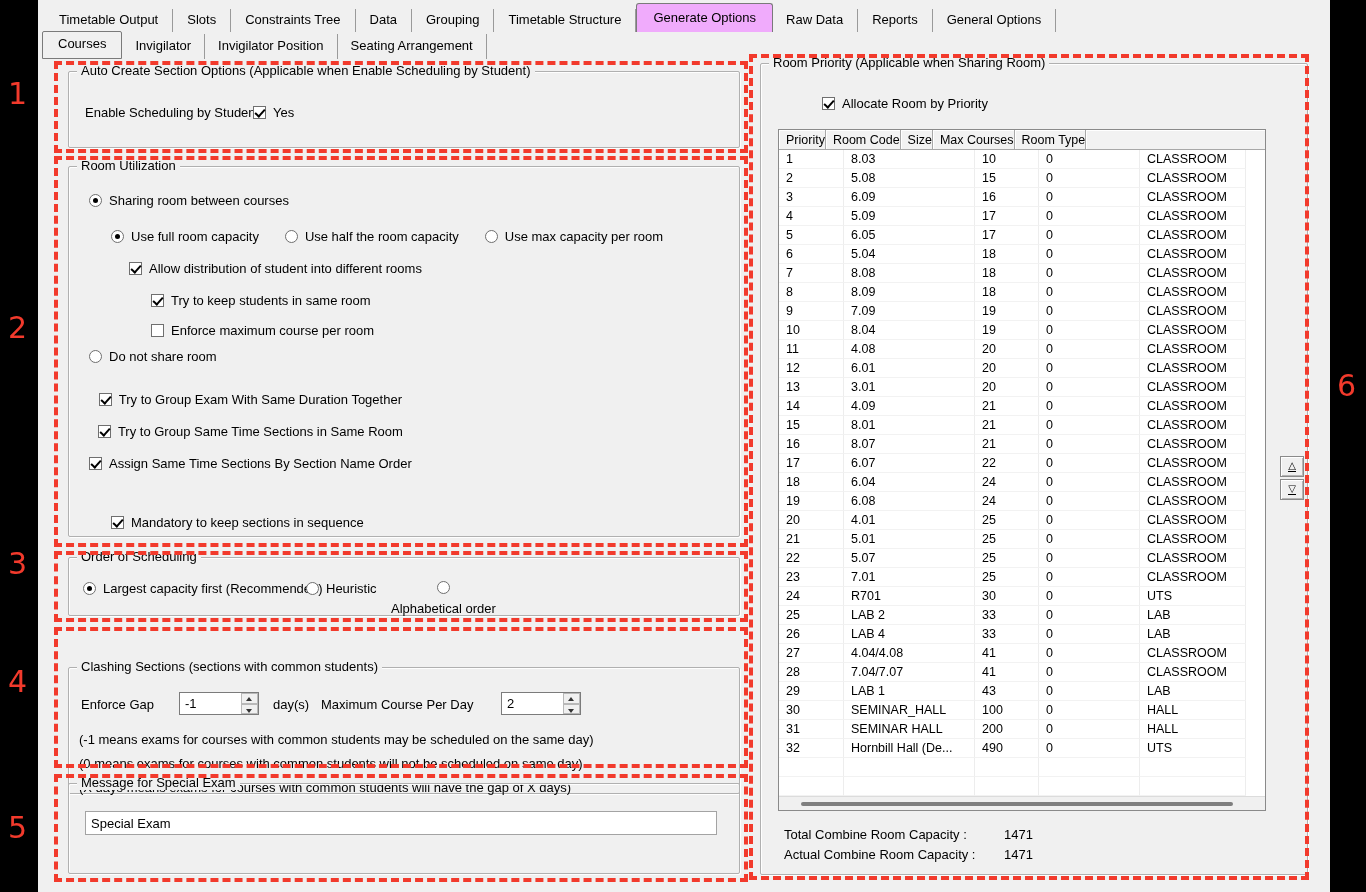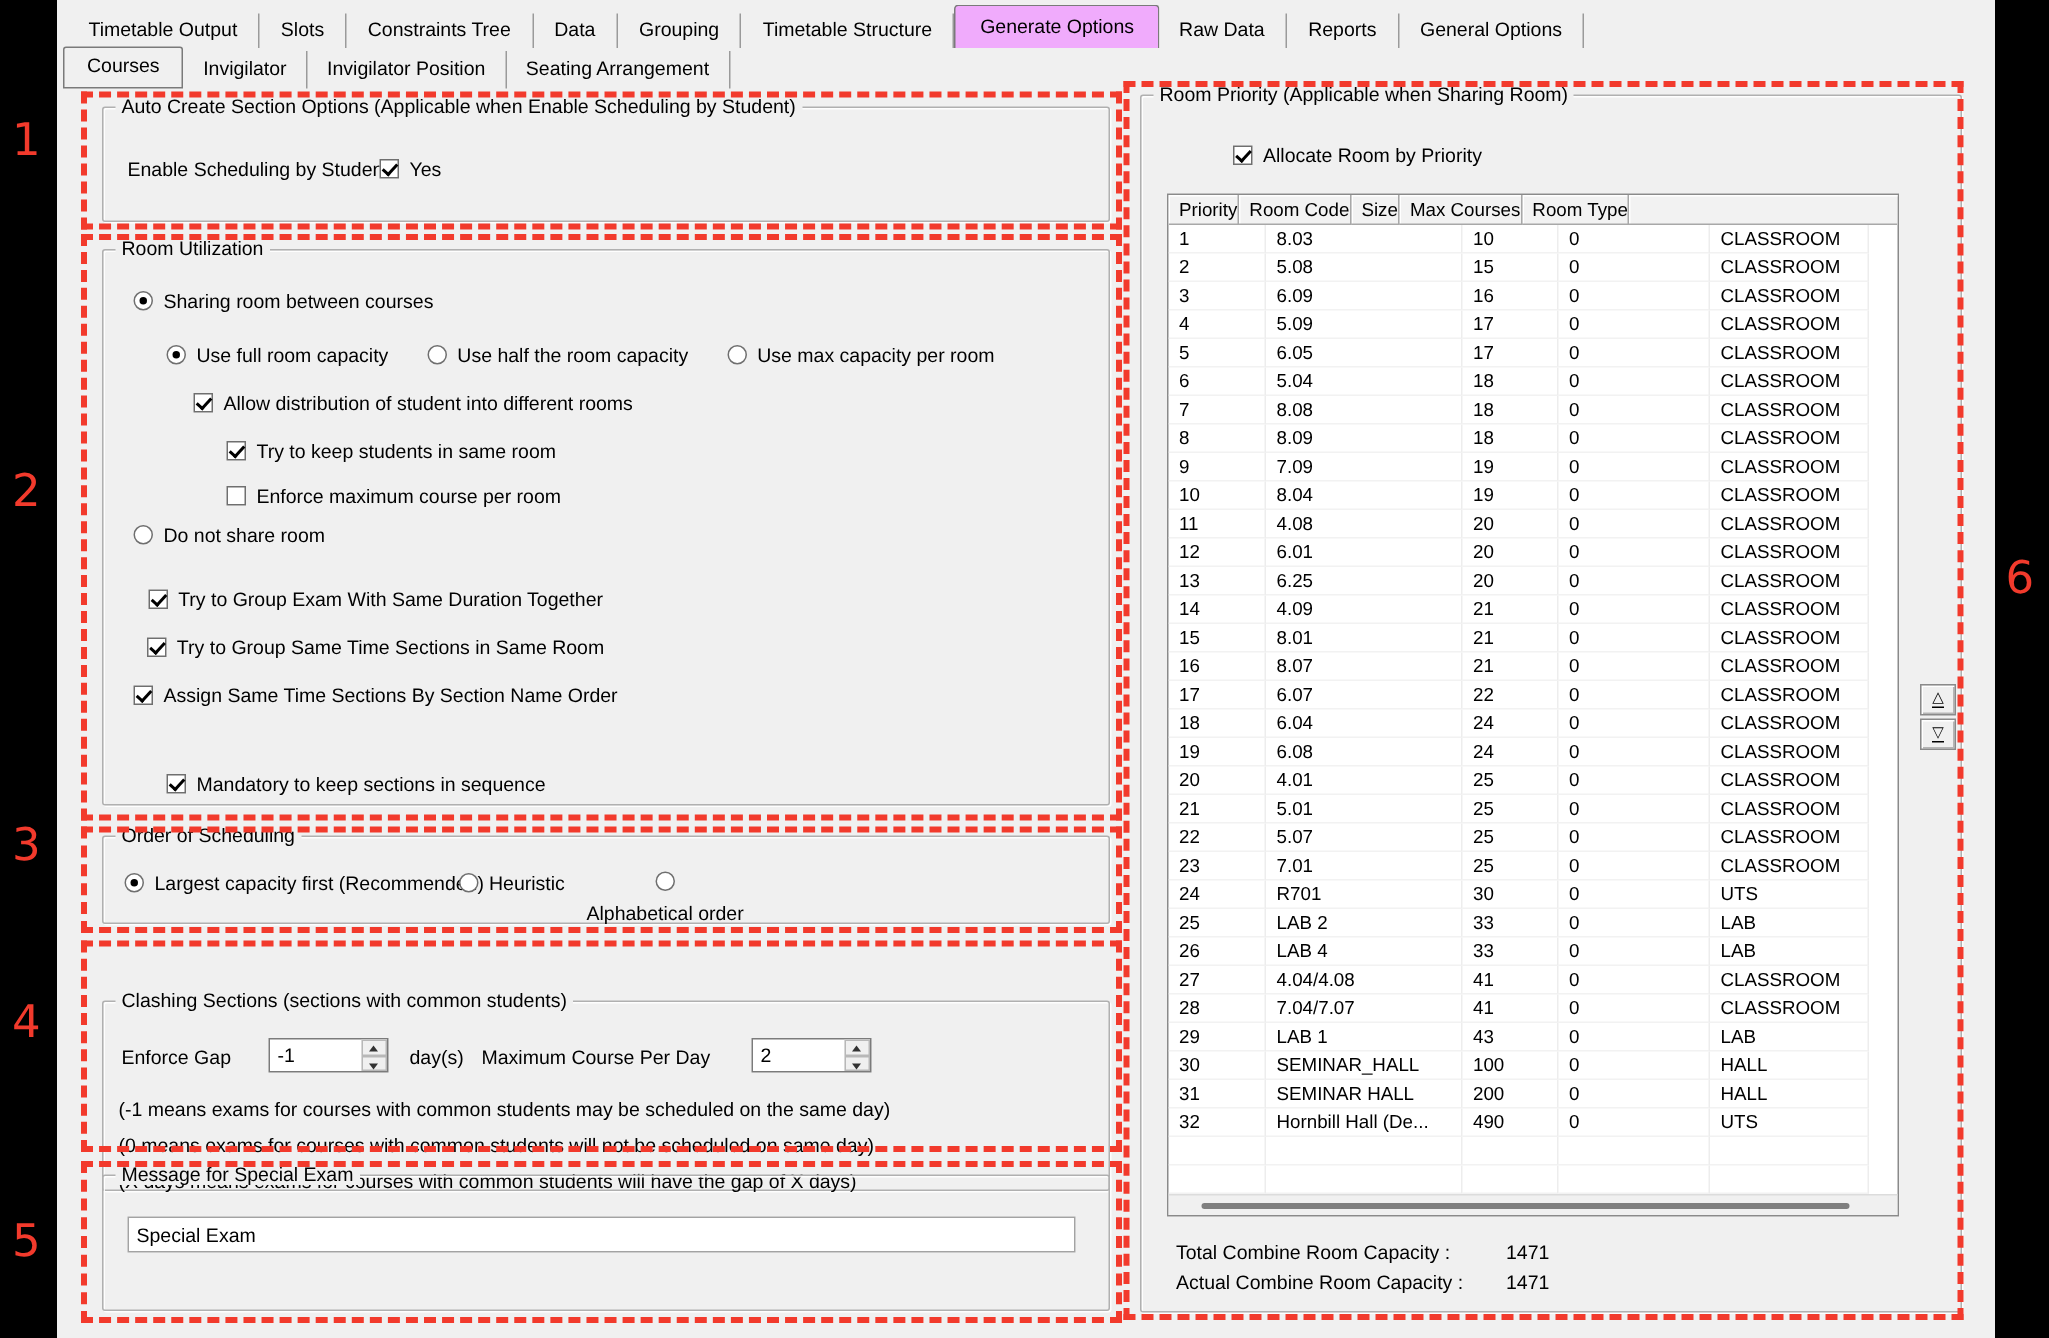--- a/index.html
+++ b/index.html
@@ -390,21 +390,21 @@
           <div class="lv-row">
             <div class="lv-c w0">12</div>
             <div class="lv-c w1">6.01</div>
             <div class="lv-c w2">20</div>
             <div class="lv-c w3">0</div>
             <div class="lv-c w4">CLASSROOM</div>
           </div>
 
           <div class="lv-row">
             <div class="lv-c w0">13</div>
-            <div class="lv-c w1">6.25</div>
+            <div class="lv-c w1">3.01</div>
             <div class="lv-c w2">20</div>
             <div class="lv-c w3">0</div>
             <div class="lv-c w4">CLASSROOM</div>
           </div>
 
           <div class="lv-row">
             <div class="lv-c w0">14</div>
             <div class="lv-c w1">4.09</div>
             <div class="lv-c w2">21</div>
             <div class="lv-c w3">0</div>

